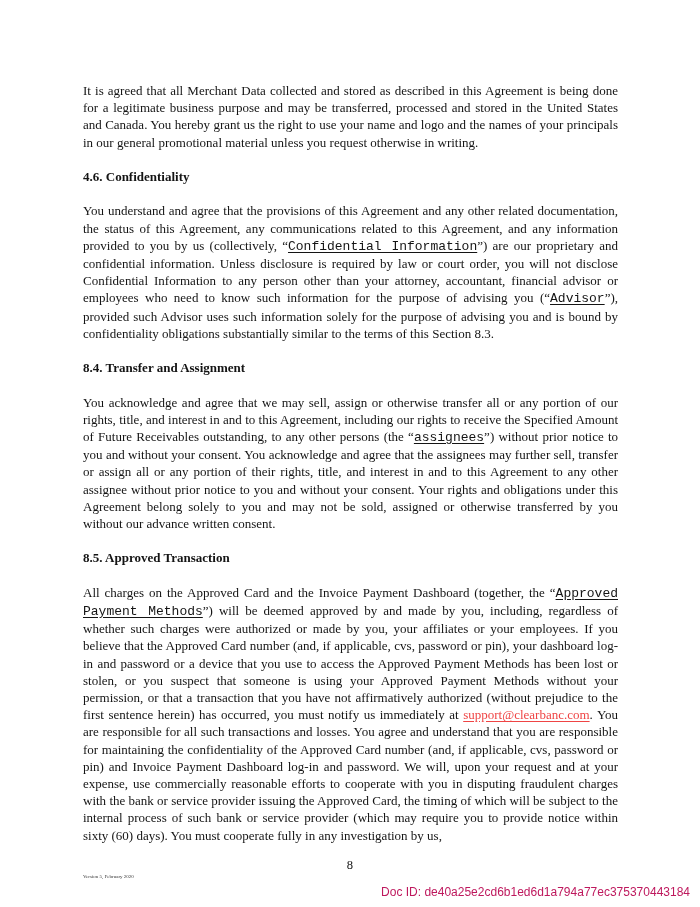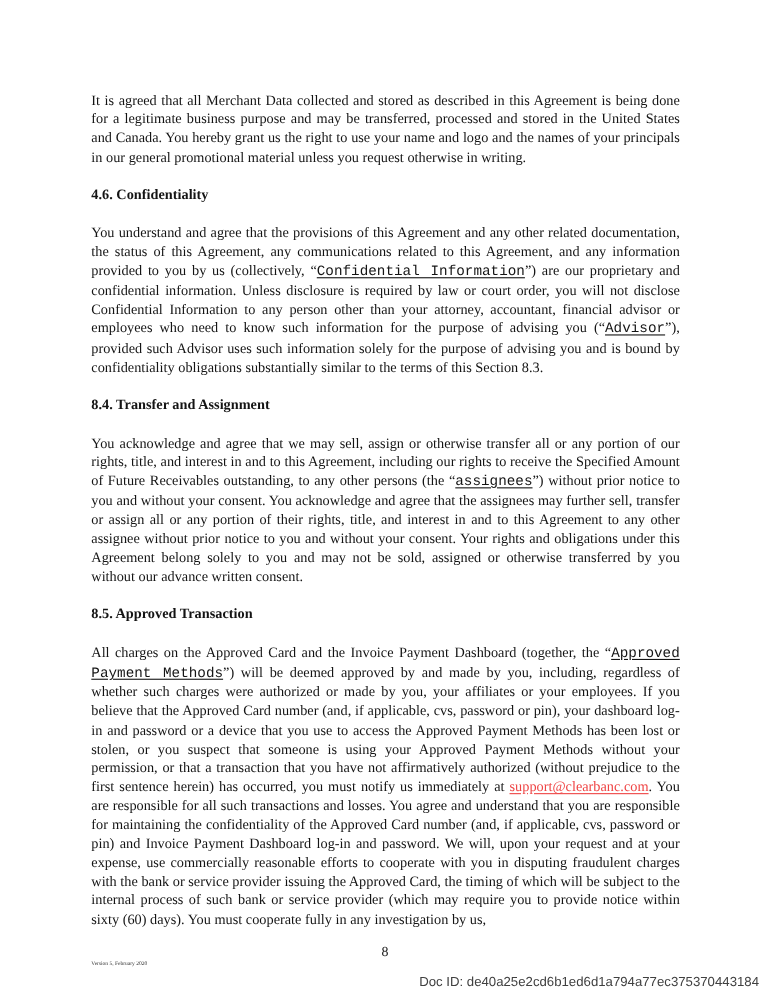--- a/index.html
+++ b/index.html
@@ -18,21 +18,21 @@
     .page-number {
       position: absolute; left: 0; width: 700px; top: 858px; text-align: center;
       font-family: "Liberation Serif", "DejaVu Serif", serif; font-size: 12.6px; color: #141414;
     }
     .version {
       position: absolute; left: 83px; top: 874px;
       font-family: "Liberation Serif", "DejaVu Serif", serif; font-size: 5px; color: #333;
     }
     .doc-id {
       position: absolute; right: 10px; top: 885px;
-      font-family: "Liberation Sans", "DejaVu Sans", sans-serif; font-size: 12px; color: #404040;
+      font-family: "Liberation Sans", "DejaVu Sans", sans-serif; font-size: 12px; color: #be185d;
     }
   </style>
 </head>
 <body>
 
 <div class="page">
 
   <p class="para">It is agreed that all Merchant Data collected and stored as described in this Agreement is being done for a legitimate business purpose and may be transferred, processed and stored in the United States and Canada. You hereby grant us the right to use your name and logo and the names of your principals in our general promotional material unless you request otherwise in writing.</p>
   <div class="gap-after-para"></div>
 

